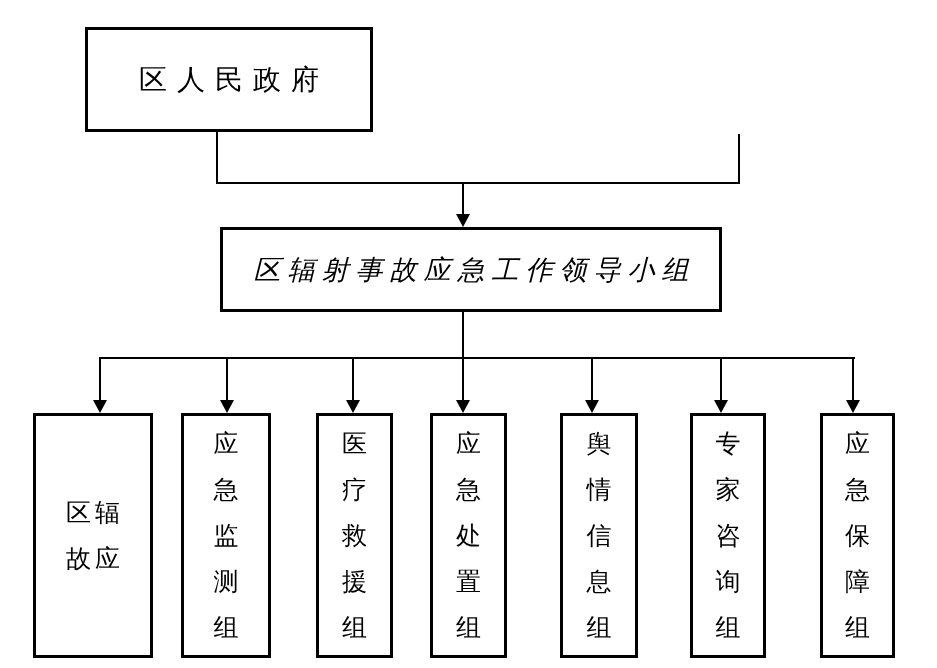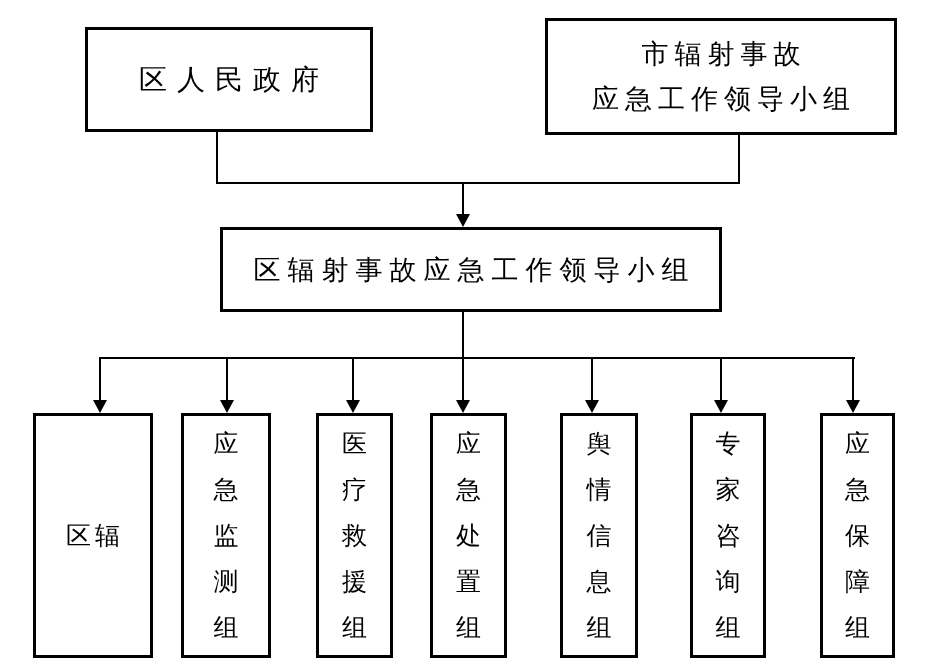--- a/index.html
+++ b/index.html
@@ -31,21 +31,21 @@
     font-size: 28px; letter-spacing: 10px; text-indent: 10px;
   }
   .box-topright {
     left: 545px; top: 18px; width: 352px; height: 117px;
     flex-direction: column;
     font-size: 27px; letter-spacing: 6px; text-indent: 6px;
     line-height: 45px;
   }
   .box-center {
     left: 220px; top: 227px; width: 502px; height: 85px;
-    font-size: 27px; letter-spacing: 7px; text-indent: 7px;
+    font-size: 27px; letter-spacing: 7px; text-indent: 7px; font-style: italic;
   }
   .box-bottom {
     top: 413px; height: 245px;
     flex-direction: column;
     justify-content: center;
     font-size: 25px;
   }
   .box-bottom .vrow {
     height: 46px;
     line-height: 46px;
@@ -93,24 +93,20 @@
 </style>
 </head>
 <body>
 
 <div class="canvas">
 
   <div class="box box-topleft">
     <span>区人民政府</span>
   </div>
 
-  <div class="box box-topright">
-    <div>市辐射事故</div>
-    <div>应急工作领导小组</div>
-  </div>
 
   <div class="line v-left"></div>
   <div class="line v-right"></div>
   <div class="line h-upper"></div>
   <div class="line v-mid-arrow"></div>
   <div class="arrowhead ah-mid"></div>
 
   <div class="box box-center">
     <span>区辐射事故应急工作领导小组</span>
   </div>
@@ -127,20 +123,21 @@
   <div class="arrowhead ah a1"></div>
   <div class="arrowhead ah a2"></div>
   <div class="arrowhead ah a3"></div>
   <div class="arrowhead ah a4"></div>
   <div class="arrowhead ah a5"></div>
   <div class="arrowhead ah a6"></div>
   <div class="arrowhead ah a7"></div>
 
   <div class="box box-bottom b1">
     <div class="vrow">区辐</div>
+    <div class="vrow">故应</div>
   </div>
 
   <div class="box box-bottom b2">
     <div class="vrow">应</div>
     <div class="vrow">急</div>
     <div class="vrow">监</div>
     <div class="vrow">测</div>
     <div class="vrow">组</div>
   </div>
 

